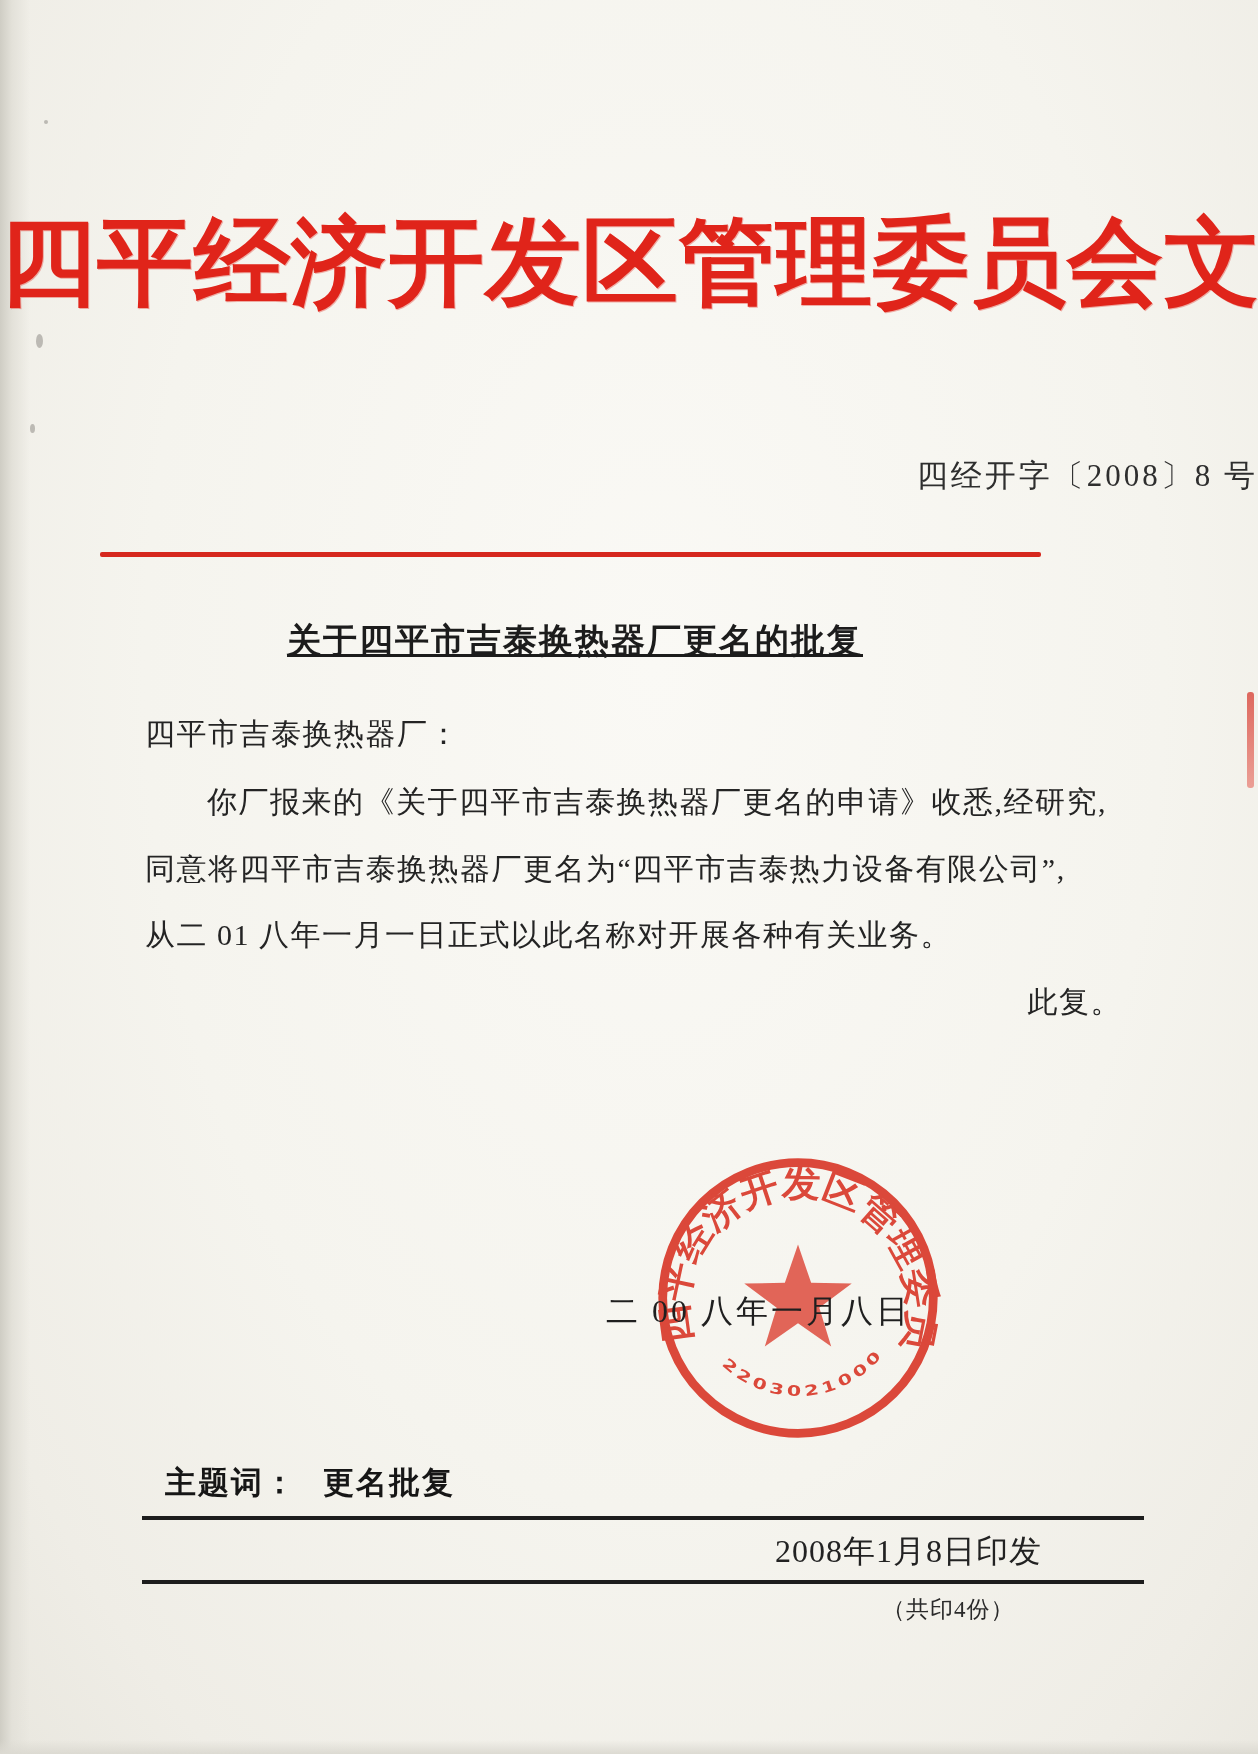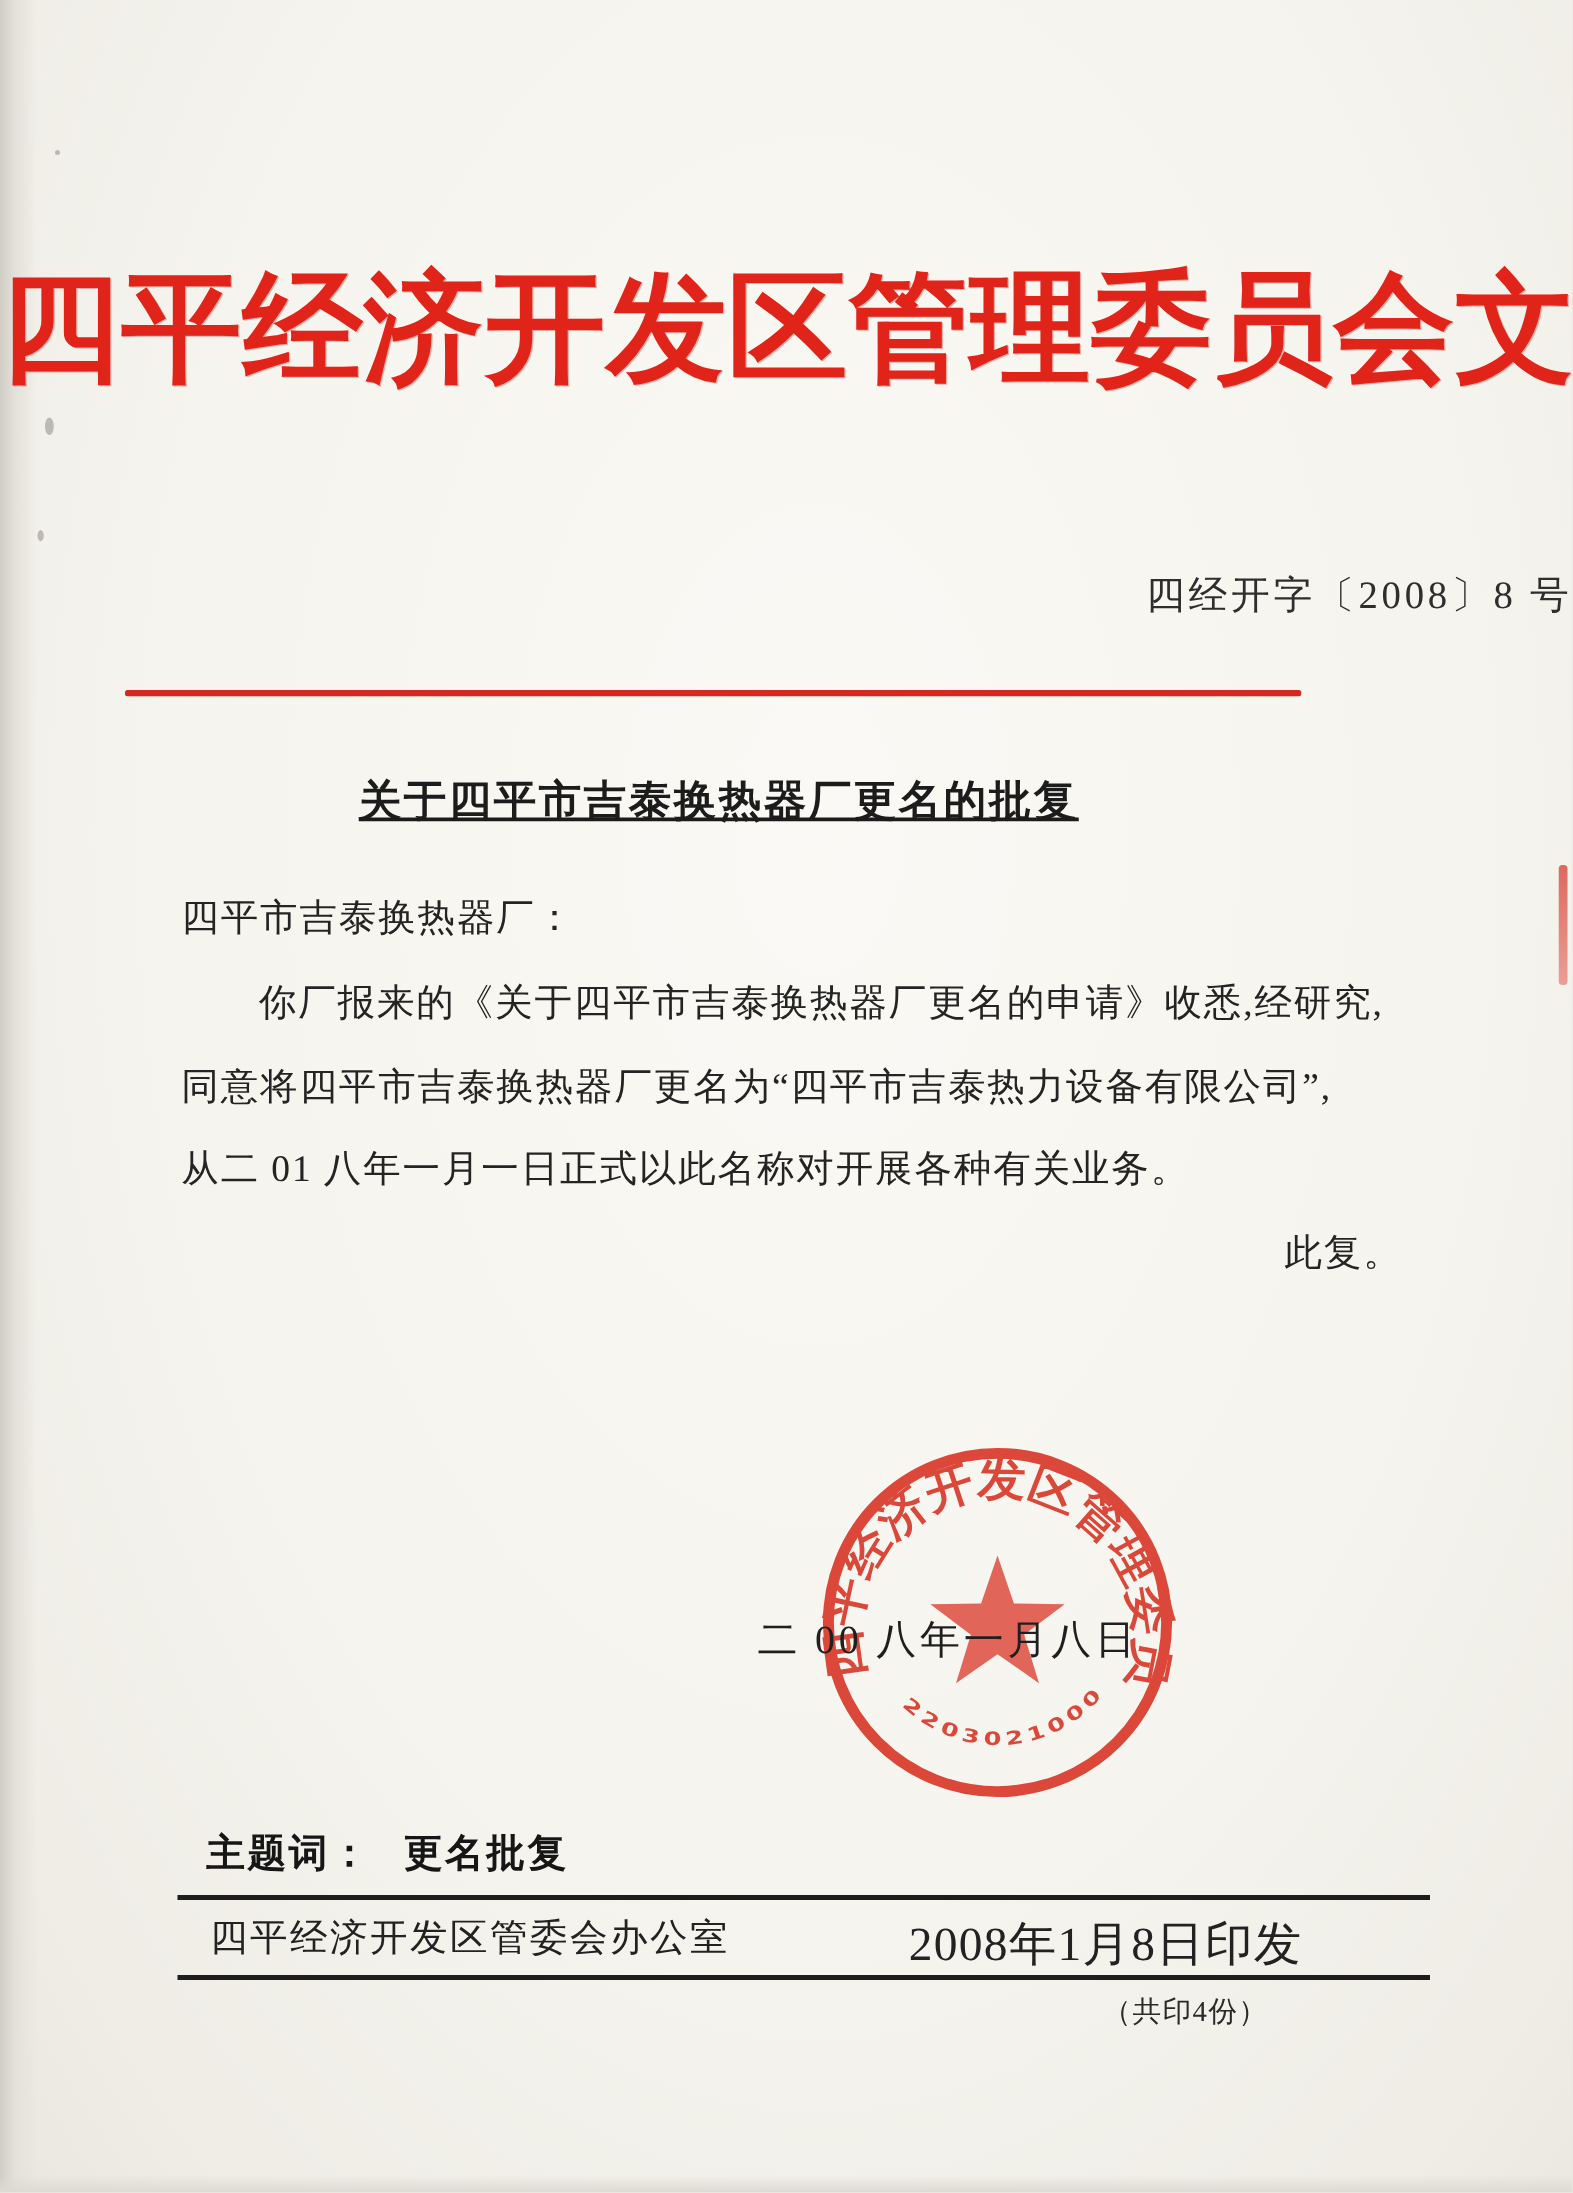--- a/index.html
+++ b/index.html
@@ -83,21 +83,21 @@
   .kw-term2{}
   .black-rule{position:absolute;left:142px;width:1002px;height:4px;background:#1d1d1d;}
   .rule1{top:1516px;}
   .rule2{top:1580px;}
   .footer-issuer{
     position:absolute;top:1530px;left:168px;
     font-size:30px;color:#222;letter-spacing:2px;
   }
   .footer-printdate{
     position:absolute;top:1530px;right:216px;
-    font-size:38px;color:#222;letter-spacing:1px;
+    font-size:32px;color:#222;letter-spacing:1px;
   }
   .copies-note{
     position:absolute;top:1594px;left:882px;
     font-size:23px;color:#2a2a2a;letter-spacing:1px;
   }
 </style>
 </head>
 <body>
 
 <div class="page">
@@ -139,20 +139,19 @@
   </svg>
 
   <div class="date-line">二 00 八年一月八日</div>
 
   <div class="keywords-row">
     <span>主题词：</span><span class="kw-term1">更名</span><span class="kw-term2">批复</span>
   </div>
 
   <div class="black-rule rule1"></div>
 
-  <div class="footer-issuer">四平经济开发区管委会办公室</div>
   <div class="footer-printdate">2008年1月8日印发</div>
 
   <div class="black-rule rule2"></div>
 
   <div class="copies-note">（共印4份）</div>
 
 </div>
 
 </body></html>

